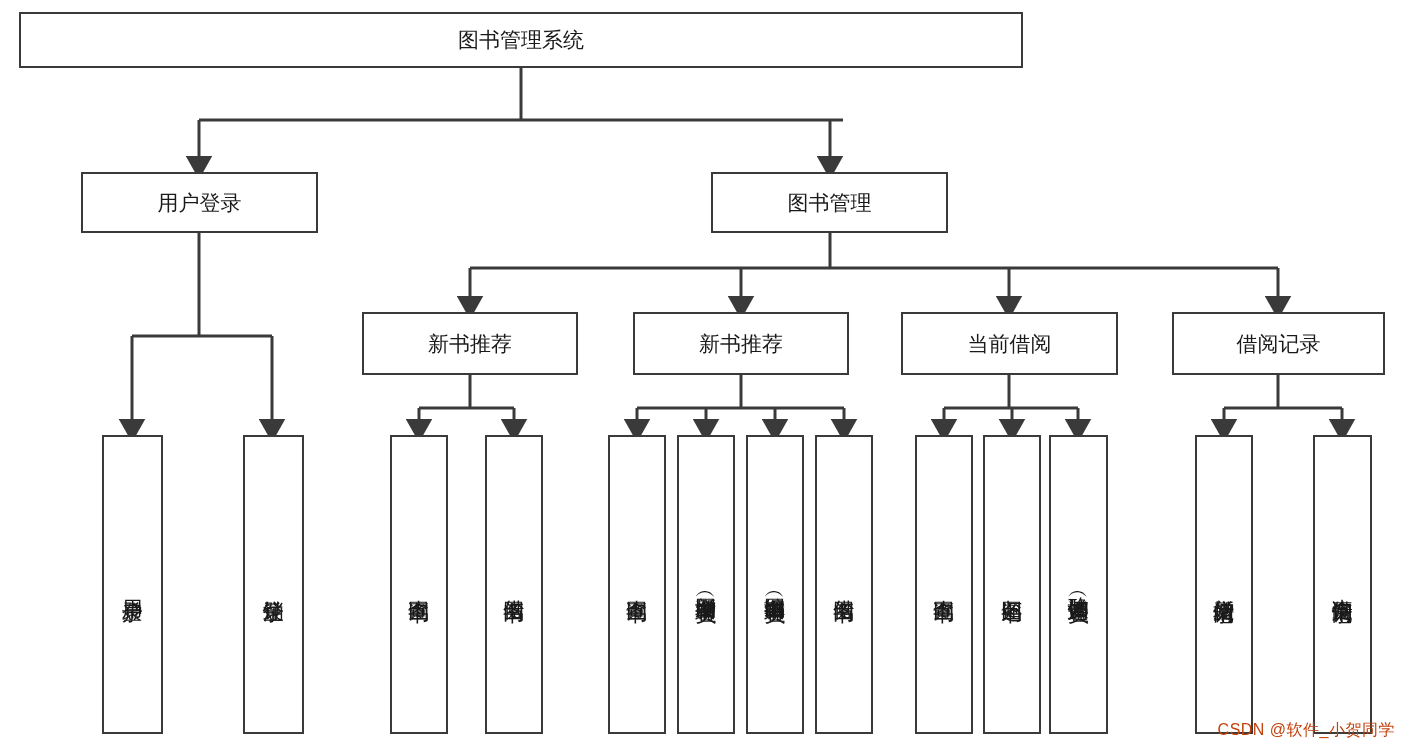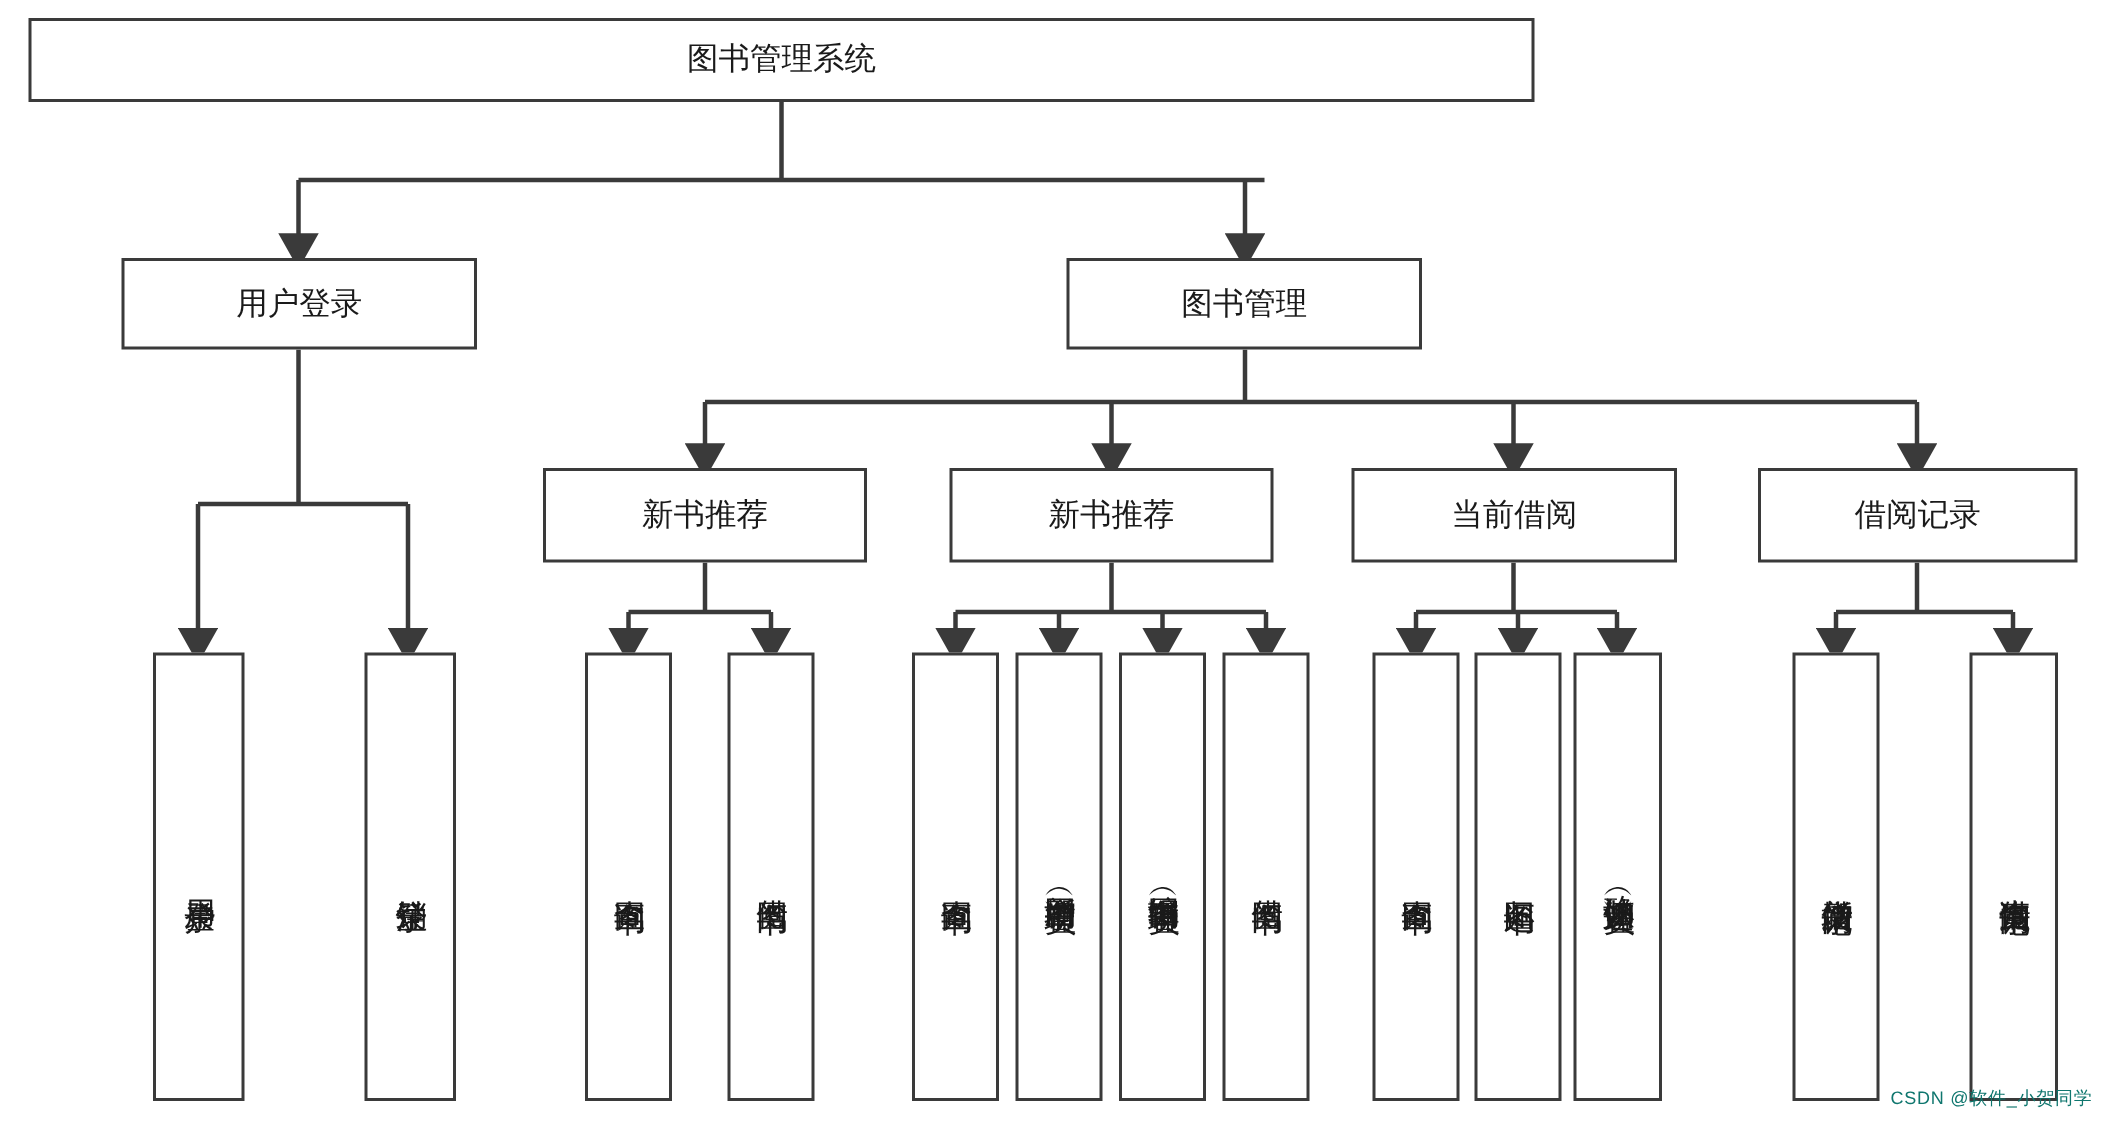--- a/index.html
+++ b/index.html
@@ -23,22 +23,22 @@
     text-orientation:upright;
     letter-spacing:1px;
     padding:4px 0;
   }
   .node.v span{display:block;}
   svg.wires{position:absolute;left:0;top:0;width:1405px;height:747px;pointer-events:none;}
   .watermark{
     position:absolute;
     right:10px;
     bottom:6px;
-    font-size:12px;
-    color:#0f766e;
+    font-size:16px;
+    color:#c2410c;
     letter-spacing:0.5px;
     white-space:nowrap;
   }
 </style>
 </head>
 <body>
 
 <div id="canvas">
 
   <svg class="wires" viewBox="0 0 1405 747">

